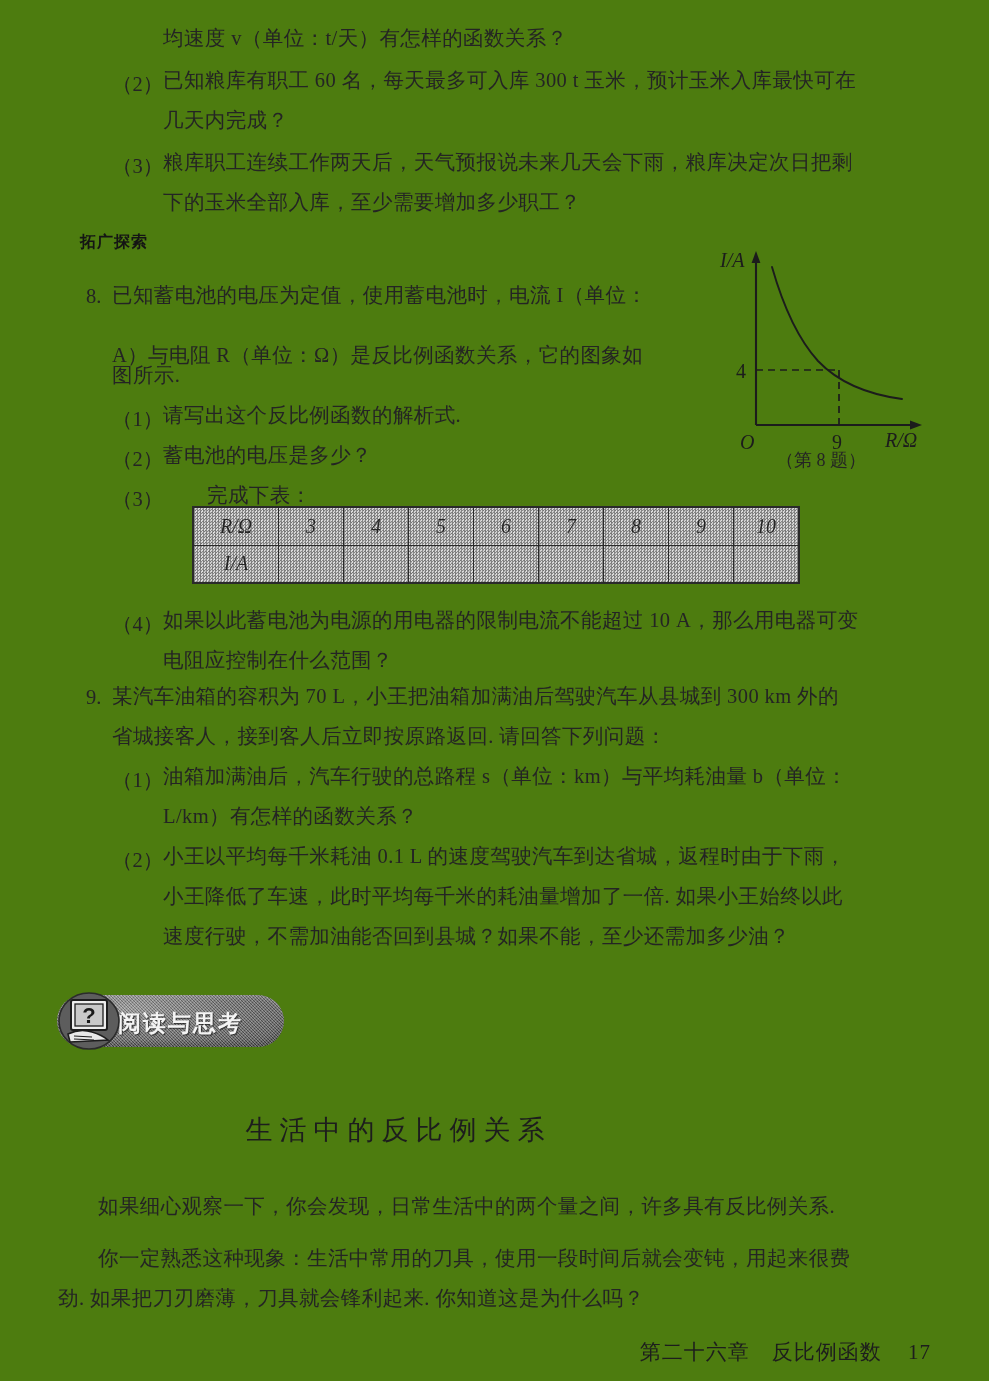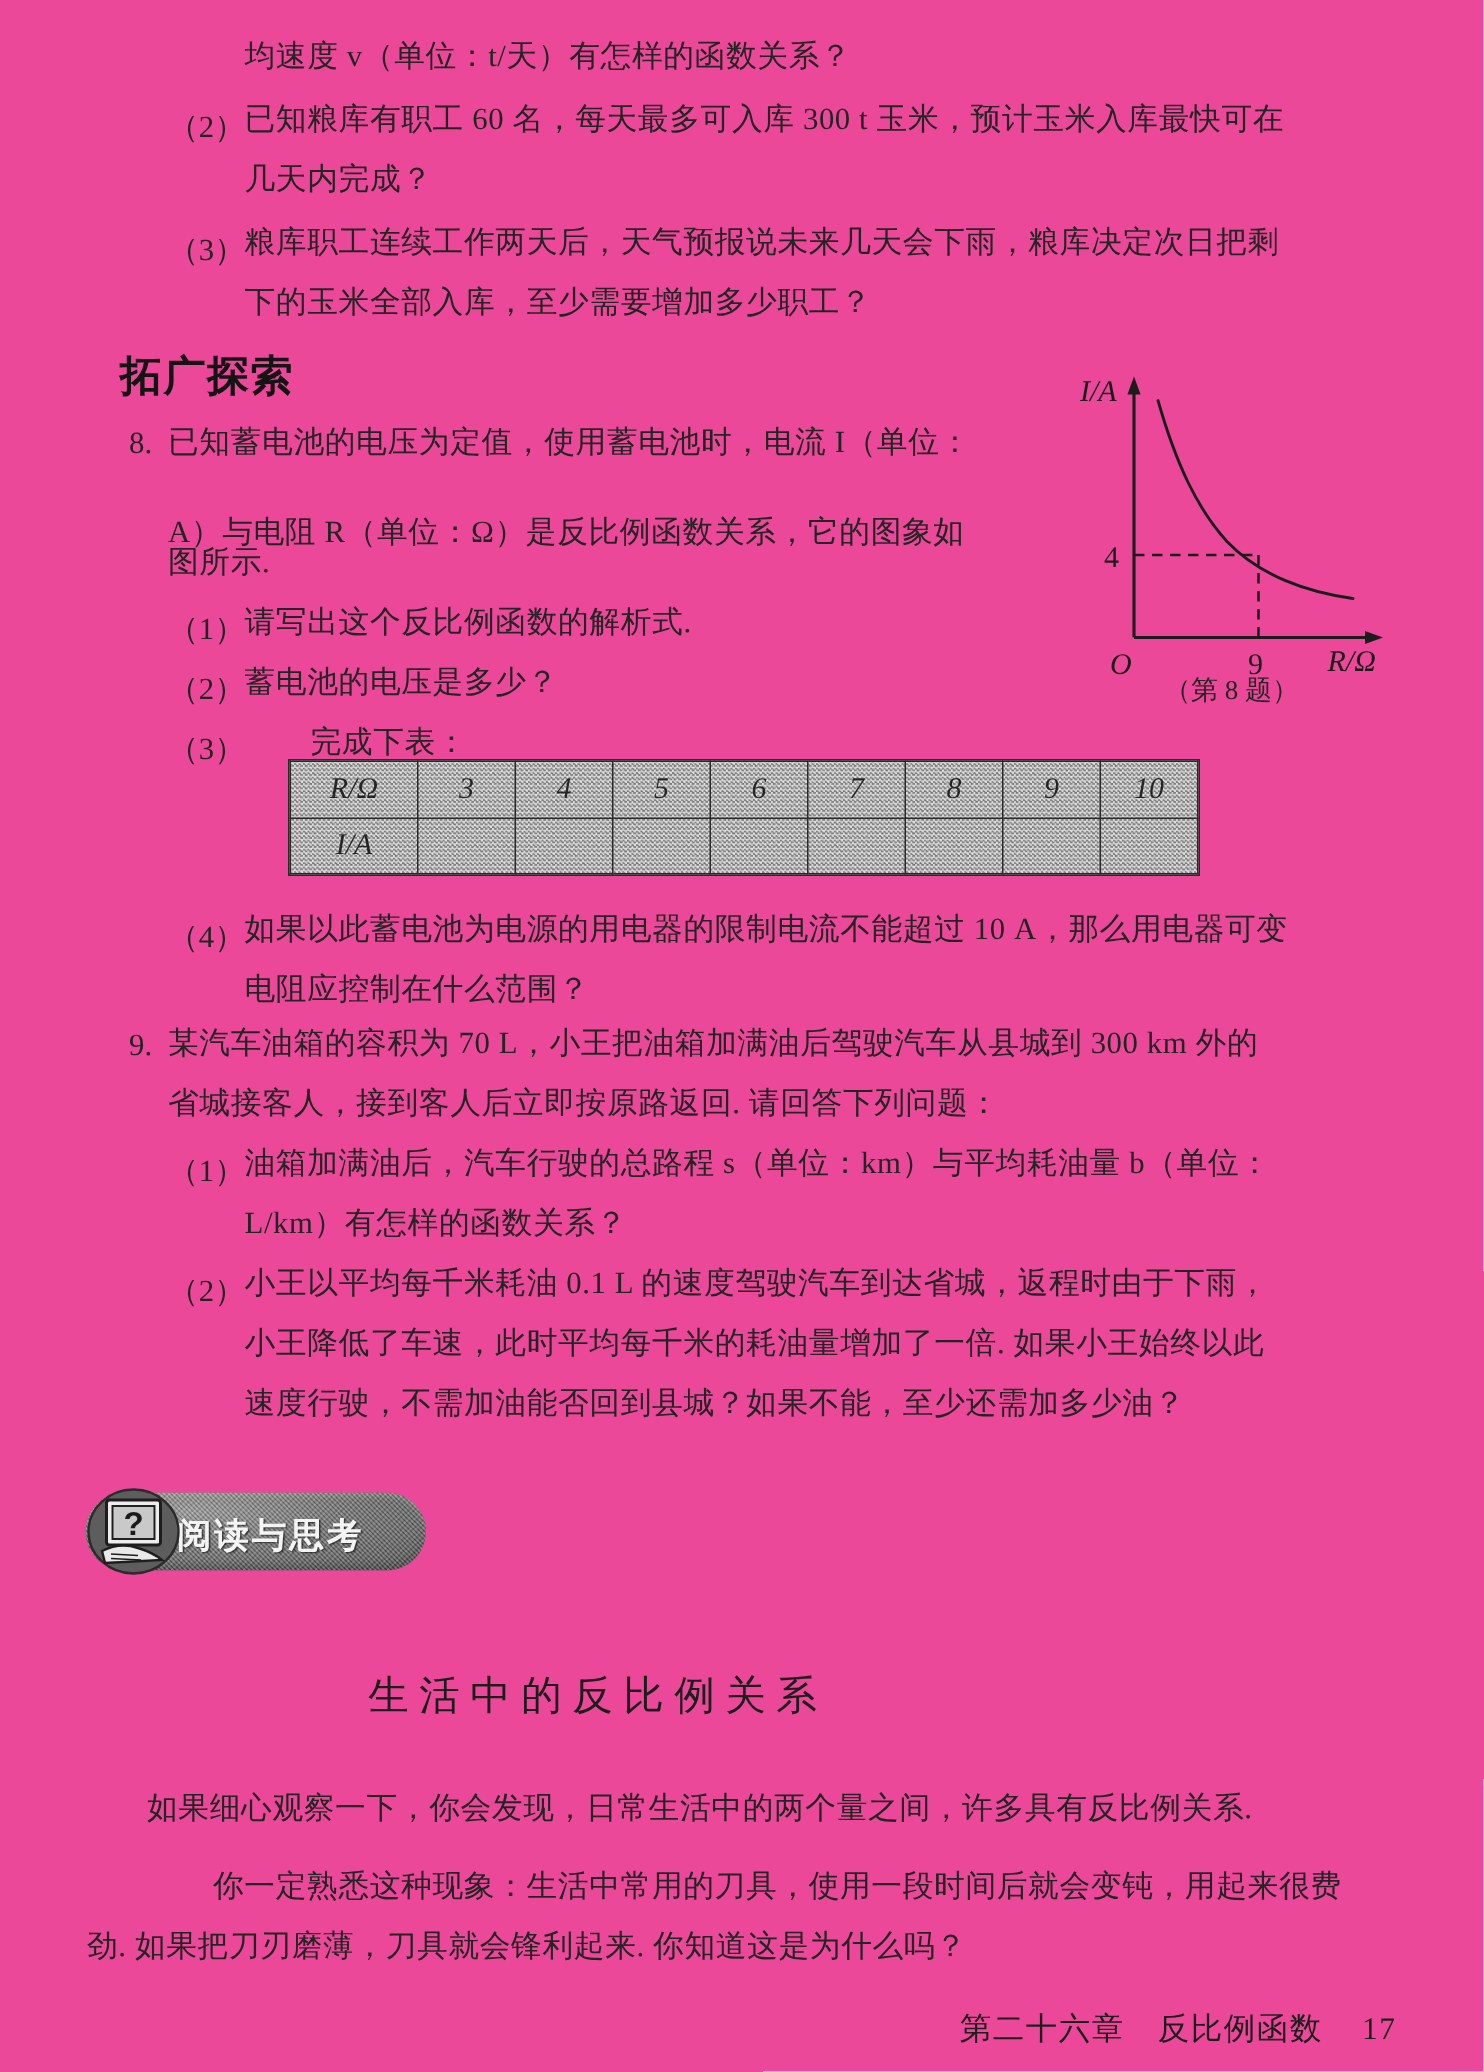--- a/index.html
+++ b/index.html
@@ -11,21 +11,21 @@
     width: 989px;
     height: 1381px;
     position: relative;
     font-family: "Liberation Serif", "DejaVu Serif", serif;
     color: #1b1b1b;
     overflow: hidden;
   }
   .page {
     position: absolute;
     inset: 0;
-    background: #ec4899;
+    background: #4d7c0f;
   }
 
   
   .tline {
     position: absolute;
     font-size: 20.5px;
     line-height: 20px;
     letter-spacing: 0.4px;
     white-space: nowrap;
     color: #242424;
@@ -35,21 +35,21 @@
     font-size: 20.5px;
     white-space: nowrap;
     color: #242424;
   }
 
   
   .section-heading {
     position: absolute;
     font-family: "DejaVu Sans", "Liberation Sans", sans-serif;
     font-weight: 700;
-    font-size: 28px;
+    font-size: 16px;
     letter-spacing: 1px;
     color: #141414;
     white-space: nowrap;
   }
 
   
   .figure-box {
     position: absolute;
     left: 706px;
     top: 243px;
@@ -284,21 +284,21 @@
       <path d="M10 42 Q22 36 34 40 Q44 43 50 48 L12 50 Z" fill="#e9e9e9" stroke="#1d1d1d" stroke-width="1.6"></path>
       <path d="M16 44 L34 45 M16 47 L36 48" stroke="#1d1d1d" stroke-width="1.1" fill="none"></path>
     </svg>
   </div>
   <div class="banner-label">阅读与思考</div>
 
   <div class="article-title">生活中的反比例关系</div>
 
   <div class="tline" style="left:98px; top:1196px;">如果细心观察一下，你会发现，日常生活中的两个量之间，许多具有反比例关系.</div>
 
-  <div class="tline" style="left:98px; top:1248px;margin-left:44px;">你一定熟悉这种现象：生活中常用的刀具，使用一段时间后就会变钝，用起来很费</div>
+  <div class="tline" style="left:98px; top:1248px;">你一定熟悉这种现象：生活中常用的刀具，使用一段时间后就会变钝，用起来很费</div>
   <div class="tline" style="left:58px; top:1288px;">劲. 如果把刀刃磨薄，刀具就会锋利起来. 你知道这是为什么吗？</div>
 
   <div class="footer">
     <span>第二十六章　反比例函数</span>
     <span class="pg">17</span>
   </div>
 
 </div>
 
 </body></html>

